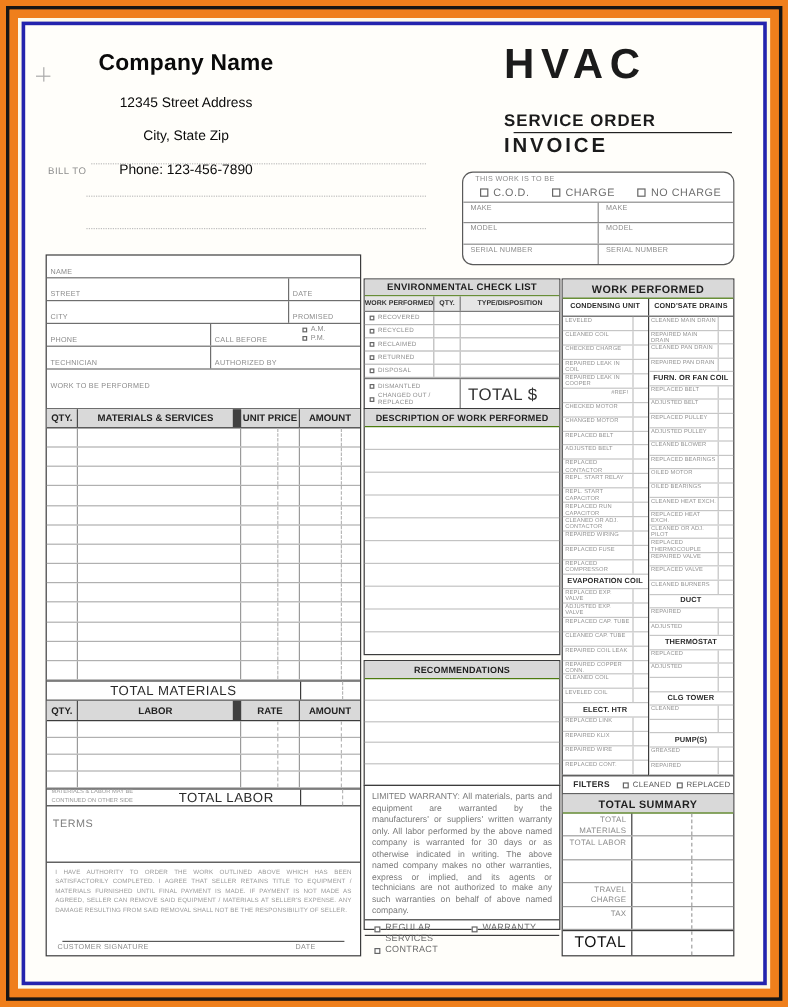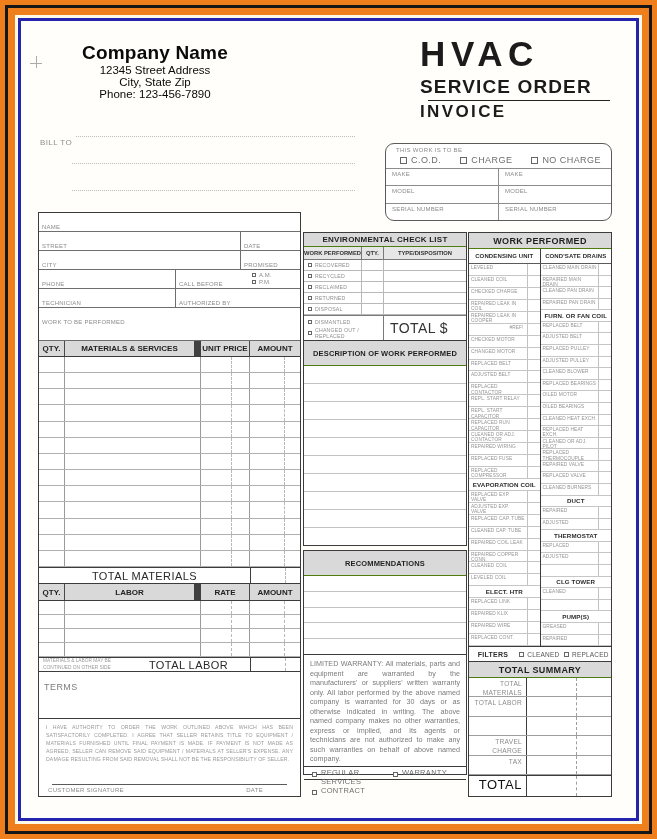--- a/index.html
+++ b/index.html
@@ -11,24 +11,24 @@
   .fr3{inset:8px;border:7px solid #ef7f1c}
   .gap{position:absolute;inset:15px;background:#fdfae8}
   .fr4{inset:18px;border:3px solid #2424ae}
   .page{position:absolute;inset:21px;background:#fffefa}
   .abs{position:absolute}
   .cm{position:absolute;background:#ababab}
 
   
   .company{left:60px;top:42px;width:190px;text-align:center;color:#0a0a0a}
   .company .nm{font-size:19px;font-weight:bold;letter-spacing:.01em}
-  .company .ln{font-size:11.5px;margin-top:0}
+  .company .ln{font-size:11.5px;margin-top:16px}
   .hvac{left:420px;top:34px;width:198px;text-align:left;font-family:Liberation Sans, sans-serif;color:#1b1b1b}
   .hvac .l1{font-size:35px;font-weight:bold;letter-spacing:.16em}
-  .hvac .l2{font-size:19px;font-weight:bold;letter-spacing:.06em;margin-top:2px}
+  .hvac .l2{font-size:14px;font-weight:bold;letter-spacing:.06em;margin-top:18px}
   .hvac .rule{border-top:1.5px solid #222;margin:2px 8px 1px 8px;height:0}
   .hvac .l3{font-size:17px;font-weight:bold;letter-spacing:.14em}
 
   
   .billto-lbl{left:40px;top:138px;font-size:8px;color:#8f8f8f;letter-spacing:.05em}
   .dotline{position:absolute;border-bottom:1.5px dotted #bdbdbd;height:0}
 
   
   .box{position:absolute;background:#fff;border:1.5px solid #3c3c3c}
   .flab{font-size:6px;color:#8b8b8b;letter-spacing:.04em}
@@ -102,21 +102,21 @@
   .env-row{flex:1;display:flex;border-bottom:1px solid #b8b8b8;min-height:0}
   .env-c1{width:58px;border-right:1px solid #b8b8b8;display:flex;align-items:center;padding-left:4px;gap:3px}
   .env-c2{width:22px;border-right:1px solid #b8b8b8}
   .env-c3{flex:1}
   .env-lbl{font-size:5.2px;color:#8e8e8e;letter-spacing:.04em}
   .env-foot{height:25px;flex:none;display:flex;border-top:1px solid #7a7a7a}
   .env-fl{width:80px;border-right:1px solid #7a7a7a;padding:3px 0 0 4px}
   .efi{display:flex;align-items:center;gap:3px;margin-bottom:2px}
   .env-fr{flex:1;display:flex;align-items:center;padding-left:6px;font-size:14px;color:#333;letter-spacing:.03em}
   .desc-box{left:303px;top:340px;width:164px;height:206px;display:flex;flex-direction:column}
-  .desc-box .sec-head,.rec-box .sec-head{height:25px;font-size:7.5px;letter-spacing:.02em}
+  .desc-box .sec-head,.rec-box .sec-head{height:15px;font-size:7.5px;letter-spacing:.02em}
   .lines{flex:1;display:flex;flex-direction:column}
   .wline{flex:1;border-bottom:1px solid #c3c3c3;min-height:0}
   .wline:last-child{border-bottom:none}
   .rec-box{left:303px;top:550px;width:164px;height:105px;display:flex;flex-direction:column}
   .warr-box{left:303px;top:654px;width:164px;height:121px;display:flex;flex-direction:column}
   .warr{font-size:7.2px;color:#7a7a7a;line-height:1.32;text-align:justify;padding:4px 6px 2px 6px;flex:1}
   .jt-row{height:13px;flex:none;border-top:1px solid #3c3c3c;display:flex;align-items:center}
   .jt-opt{display:flex;align-items:flex-end;gap:4px;font-size:7.5px;color:#6d6d6d;letter-spacing:.04em;width:50%;padding-left:8px}
 
   

